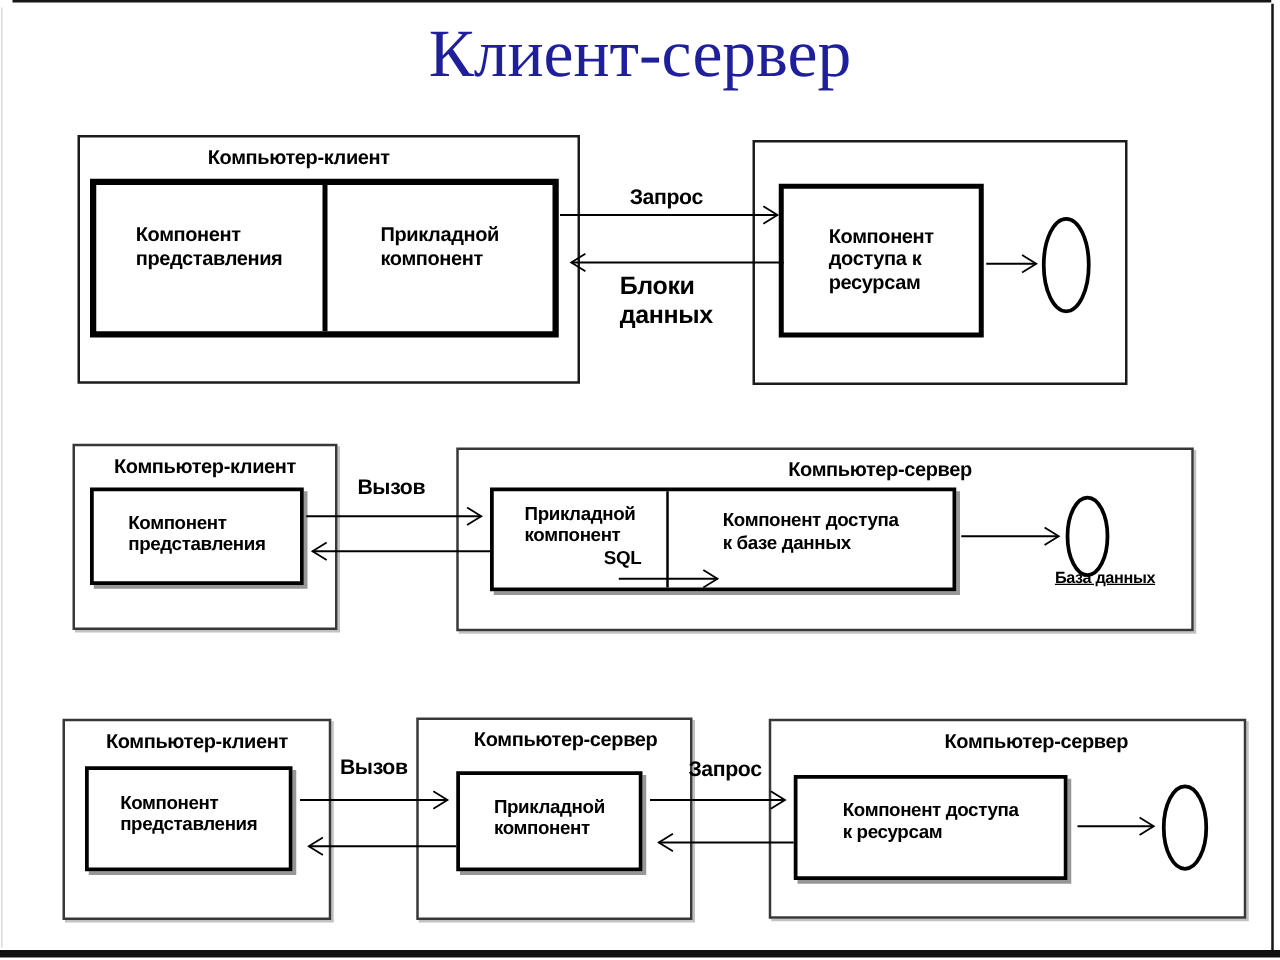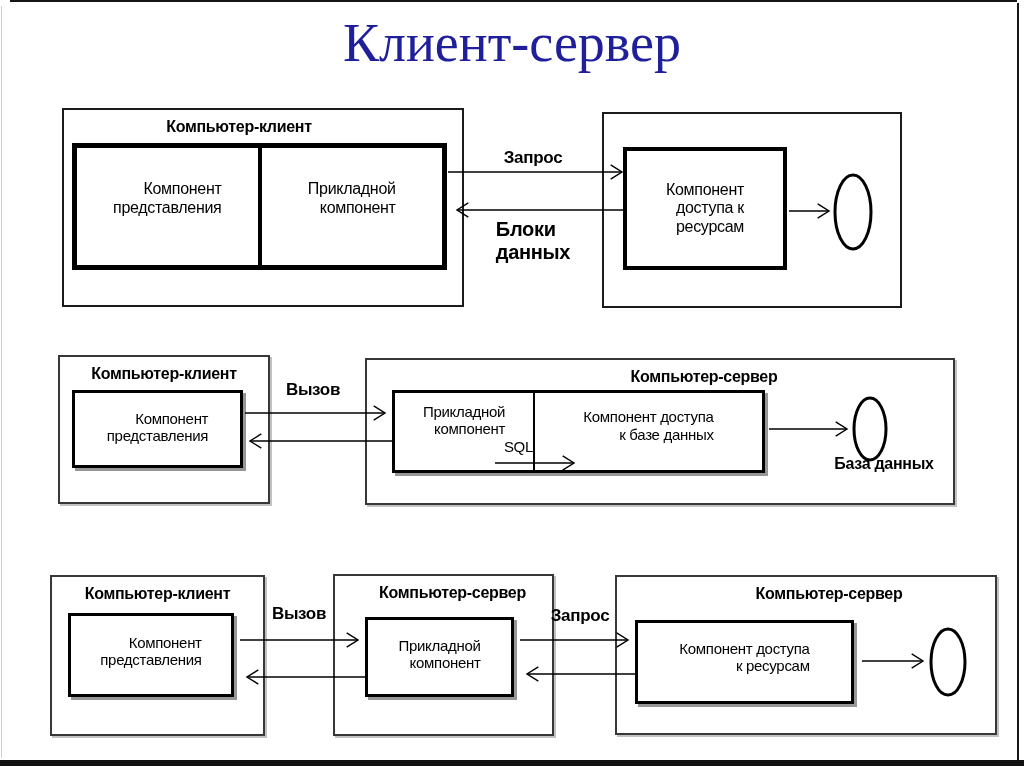--- a/index.html
+++ b/index.html
@@ -9,28 +9,28 @@
   .slide-title{position:absolute;top:14px;left:0;width:100%;text-align:center;
                font-family:"Liberation Serif",serif;font-size:54px;line-height:1.1;}
   .box{position:absolute;background:#fff;border:2px solid #1b1b1b;}
   .soft{border:2px solid #383838;box-shadow:2px 2px 0 #c2c2c2;}
   .box-title{padding-top:8px;text-align:center;font-weight:bold;font-size:16px;
              letter-spacing:-0.3px;white-space:pre-line;}
   .thick{position:absolute;background:#fff;border:5px solid #000;display:flex;}
   .inner{position:absolute;background:#fff;border:3px solid #000;box-shadow:3px 3px 0 #979797;
          display:flex;}
   .cell{flex:1;display:flex;flex-direction:column;align-items:center;justify-content:center;
-        text-align:right;font-weight:normal;white-space:pre-line;letter-spacing:-0.3px;}
+        text-align:left;font-weight:bold;white-space:pre-line;letter-spacing:-0.3px;}
   .f16{font-size:16px;line-height:1.15;}
   .f15{font-size:15px;line-height:1.15;}
   .divl{border-left:4px solid #000;}
   .divl2{border-left:2px solid #000;}
   .lbl{position:absolute;transform:translateX(-50%);text-align:left;font-weight:bold;
        white-space:pre-line;letter-spacing:-0.3px;line-height:1.15;}
-  .sqltxt{align-self:flex-end;padding-right:0;}
+  .sqltxt{align-self:flex-end;padding-right:20px;}
   svg.overlay{position:absolute;left:0;top:0;pointer-events:none;}
 </style>
 </head>
 <body>
 
 <div class="slide">
 
   <div class="frame" style="left:10px;top:0;width:1007px;height:2px;background:#161616;"></div>
   <div class="frame" style="left:1017px;top:3px;width:2px;height:759px;background:#161616;"></div>
   <div class="frame" style="left:0;top:760px;width:1024px;height:6px;background:#101010;"></div>
@@ -75,21 +75,21 @@
         <span>Прикладной
 компонент</span>
         <span class="sqltxt">SQL</span>
       </div>
       <div class="cell f15 divl2" style="padding-bottom:12px;">Компонент доступа
 к базе данных</div>
     </div>
   </div>
 
   <div class="lbl" style="left:313px;top:380px;font-size:17px;">Вызов</div>
-  <div class="lbl" style="left:884px;top:455px;font-size:16px;">База данных</div>
+  <div class="lbl" style="left:884px;top:455px;font-size:13px;text-decoration:underline;">База данных</div>
 
   <div class="box soft" style="left:50px;top:575px;width:211px;height:157px;">
     <div class="box-title">Компьютер-клиент</div>
     <div class="inner" style="left:16px;top:36px;width:160px;height:78px;">
       <div class="cell f15" style="padding-bottom:8px;">Компонент
 представления</div>
     </div>
   </div>
 
   <div class="box soft" style="left:333px;top:574px;width:217px;height:158px;">

